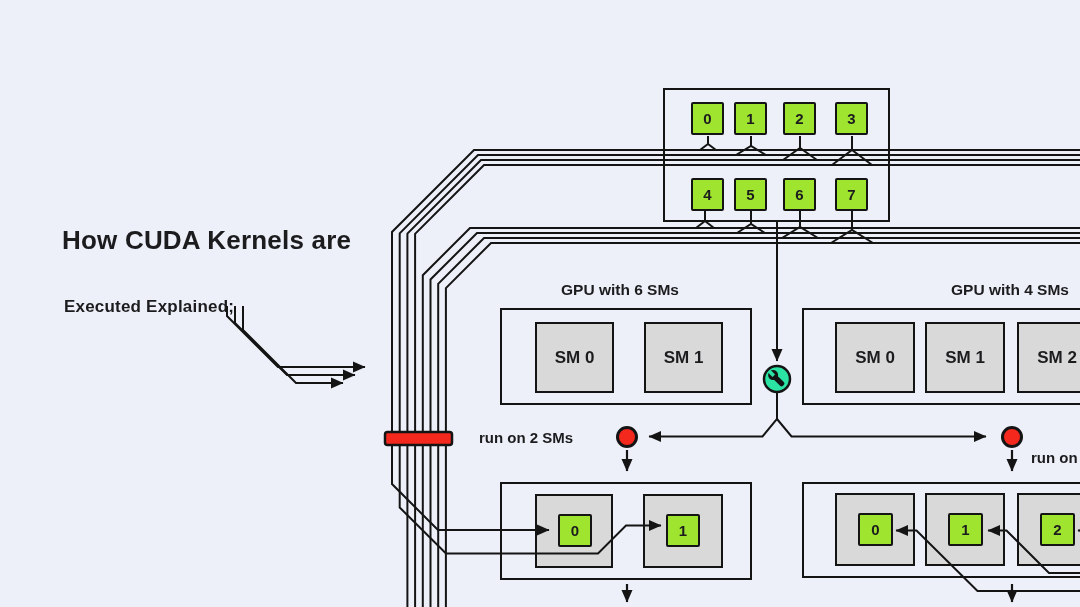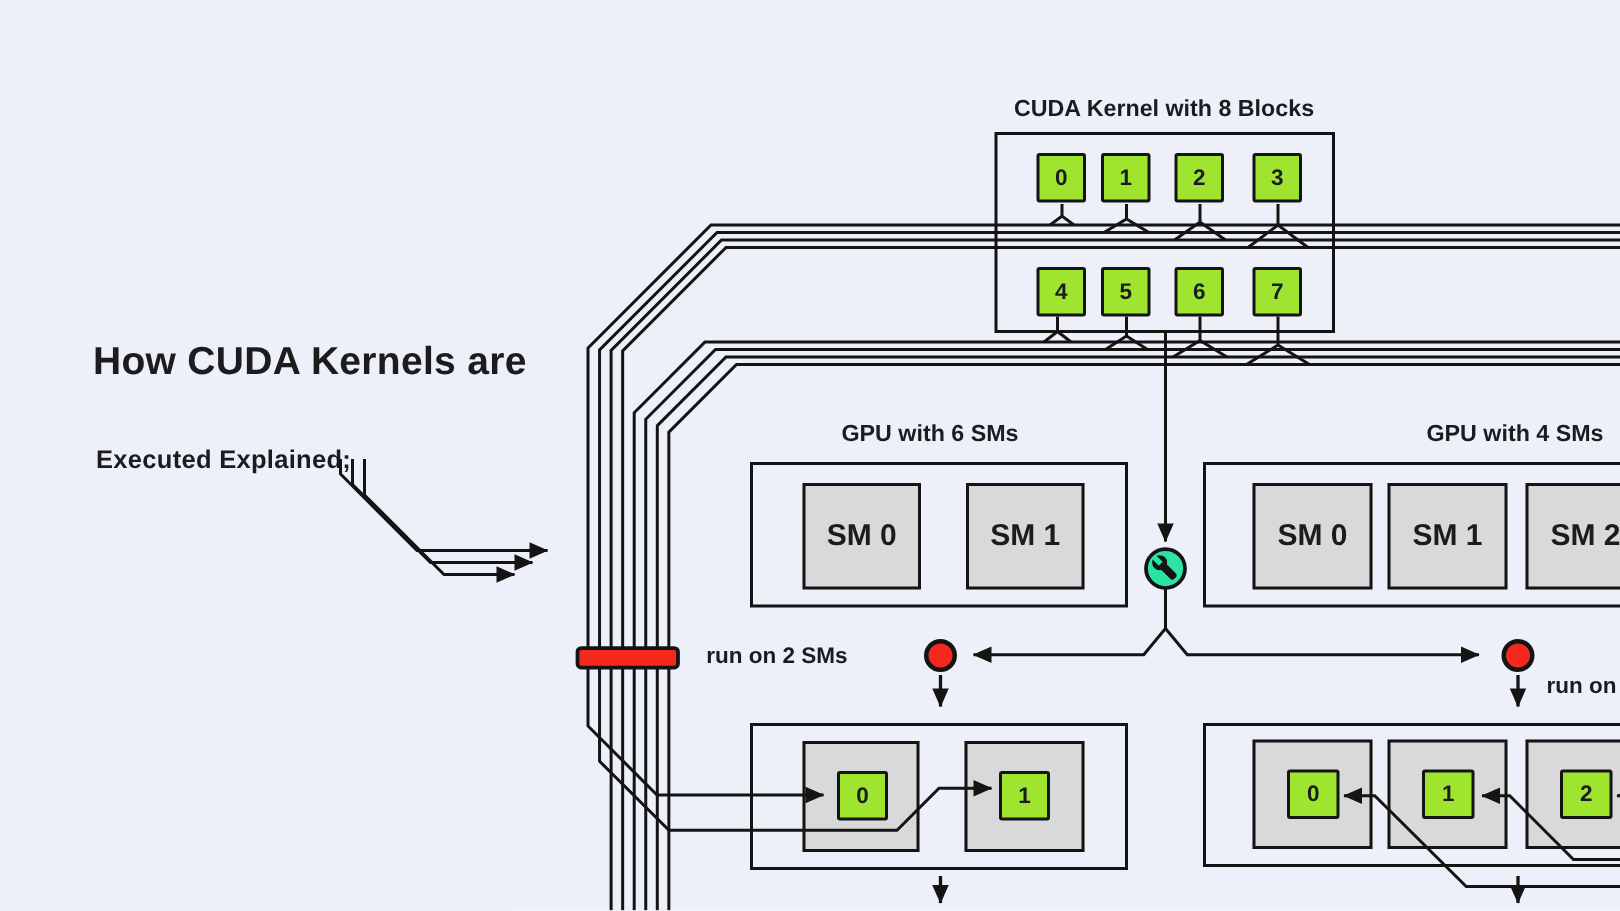--- a/index.html
+++ b/index.html
@@ -19,21 +19,21 @@
   }
   .box{
     position:absolute;border:2px solid #141414;background:transparent;box-sizing:border-box;
   }
   .box-title{
     position:absolute;font-size:15.5px;font-weight:700;text-align:center;white-space:nowrap;
   }
   .sm{
     position:absolute;background:#D9D9D9;border:2px solid #141414;box-sizing:border-box;
     display:flex;align-items:center;justify-content:center;
-    font-size:20px;font-weight:700;
+    font-size:17px;font-weight:700;
   }
   .graycell{
     position:absolute;background:#D9D9D9;border:2px solid #141414;box-sizing:border-box;
   }
   .blk{
     position:absolute;background:#9FE52F;border:2px solid #141414;border-radius:2px;box-sizing:border-box;
     display:flex;align-items:center;justify-content:center;
     font-size:15px;font-weight:700;
   }
   .runlabel{
@@ -47,21 +47,20 @@
 </head>
 <body>
 
 <div id="page">
 
   <div class="abs heading txt">
     <div>How CUDA Kernels are</div>
   </div>
   <div class="abs subtitle txt">Executed Explained;</div>
 
-  <div class="box-title txt" style="left:656px;top:64px;width:240px;">CUDA Kernel with 8 Blocks</div>
   <div class="box under" style="left:663px;top:88px;width:227px;height:134px;"></div>
   <div class="blk under" style="left:691px;top:102px;width:33px;height:33px;">0</div>
   <div class="blk under" style="left:734px;top:102px;width:33px;height:33px;">1</div>
   <div class="blk under" style="left:783px;top:102px;width:33px;height:33px;">2</div>
   <div class="blk under" style="left:835px;top:102px;width:33px;height:33px;">3</div>
   <div class="blk under" style="left:691px;top:178px;width:33px;height:33px;">4</div>
   <div class="blk under" style="left:734px;top:178px;width:33px;height:33px;">5</div>
   <div class="blk under" style="left:783px;top:178px;width:33px;height:33px;">6</div>
   <div class="blk under" style="left:835px;top:178px;width:33px;height:33px;">7</div>
 
@@ -69,21 +68,21 @@
   <div class="box under" style="left:500px;top:308px;width:252px;height:97px;"></div>
   <div class="sm under" style="left:535px;top:322px;width:79px;height:71px;">SM 0</div>
   <div class="sm under" style="left:644px;top:322px;width:79px;height:71px;">SM 1</div>
 
   <div class="box-title txt" style="left:910px;top:281px;width:200px;">GPU with 4 SMs</div>
   <div class="box under" style="left:802px;top:308px;width:290px;height:97px;"></div>
   <div class="sm under" style="left:835px;top:322px;width:80px;height:71px;">SM 0</div>
   <div class="sm under" style="left:925px;top:322px;width:80px;height:71px;">SM 1</div>
   <div class="sm under" style="left:1017px;top:322px;width:80px;height:71px;">SM 2</div>
 
-  <div class="runlabel txt" style="left:453px;top:429px;width:130px;text-align:center;">run on 2 SMs</div>
+  <div class="runlabel txt" style="left:479px;top:429px;width:130px;text-align:left;">run on 2 SMs</div>
   <div class="runlabel txt" style="left:1031px;top:449px;">run on</div>
 
   <div class="box under" style="left:500px;top:482px;width:252px;height:98px;"></div>
   <div class="graycell under" style="left:535px;top:494px;width:78px;height:74px;"></div>
   <div class="graycell under" style="left:643px;top:494px;width:80px;height:74px;"></div>
   <div class="blk under" style="left:558px;top:514px;width:34px;height:33px;">0</div>
   <div class="blk under" style="left:666px;top:514px;width:34px;height:33px;">1</div>
 
   <div class="box under" style="left:802px;top:482px;width:290px;height:96px;"></div>
   <div class="graycell under" style="left:835px;top:493px;width:80px;height:73px;"></div>

